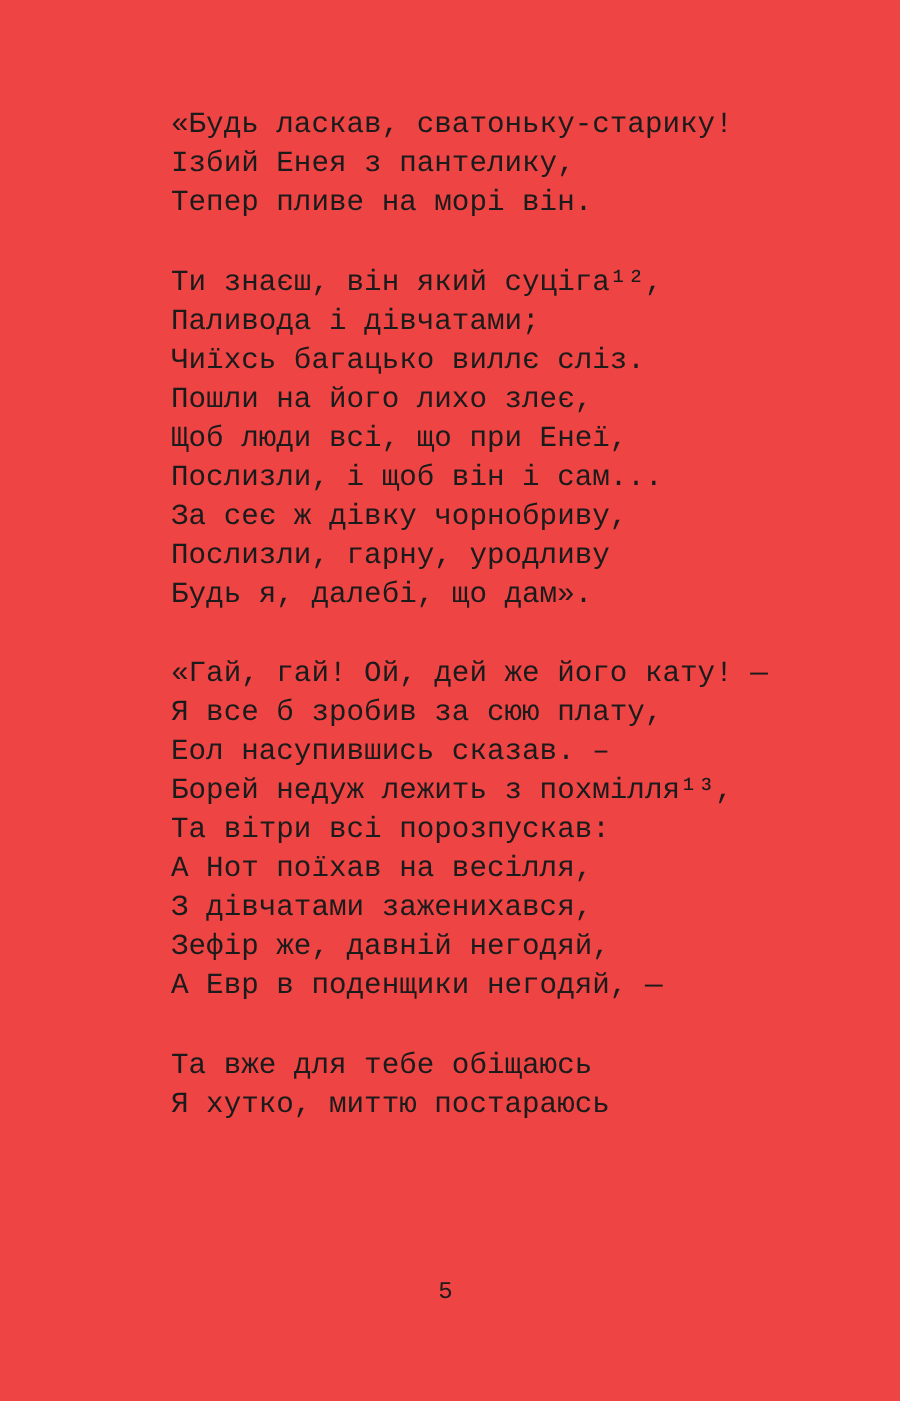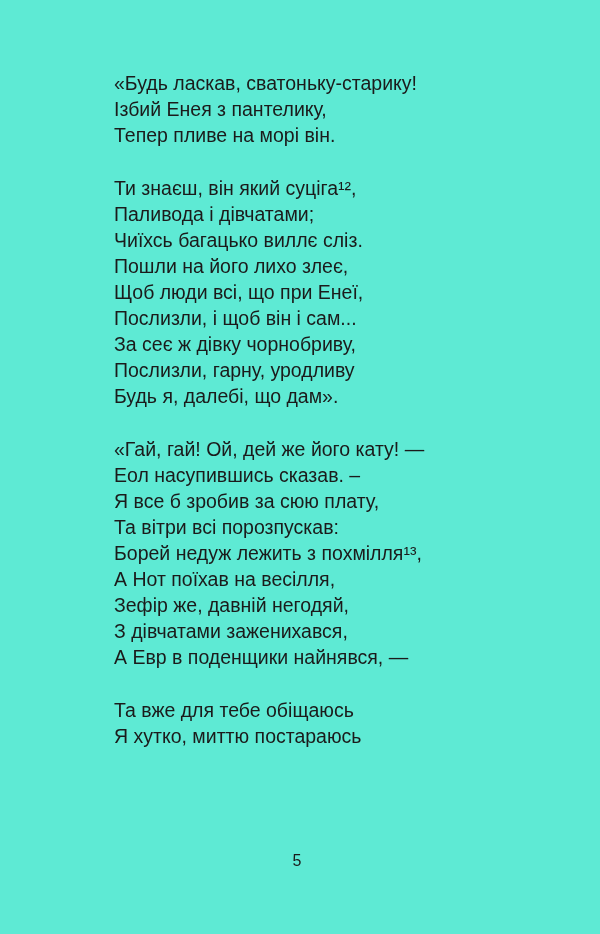--- a/index.html
+++ b/index.html
@@ -4,23 +4,23 @@
 <style>
   html, body {
     margin: 0;
     padding: 0;
     background: #ffffff;
   }
   .page {
     position: relative;
     width: 600px;
     height: 934px;
-    background: #5eead4;
+    background: #ef4444;
     overflow: hidden;
-    font-family: Liberation Sans, sans-serif;
+    font-family: Liberation Mono, monospace;
     color: #1b1b1b;
   }
   .text-block {
     position: absolute;
     left: 114px;
     top: 70px;
     width: 420px;
   }
   .stanza {
     margin: 0 0 27px 0;
@@ -61,28 +61,28 @@
         <div class="line">Чиїхсь багацько виллє сліз.</div>
         <div class="line">Пошли на його лихо злеє,</div>
         <div class="line">Щоб люди всі, що при Енеї,</div>
         <div class="line">Послизли, і щоб він і сам...</div>
         <div class="line">За сеє ж дівку чорнобриву,</div>
         <div class="line">Послизли, гарну, уродливу</div>
         <div class="line">Будь я, далебі, що дам».</div>
       </div>
       <div class="stanza">
         <div class="line">«Гай, гай! Ой, дей же його кату! —</div>
+        <div class="line">Я все б зробив за сюю плату,</div>
         <div class="line">Еол насупившись сказав. –</div>
-        <div class="line">Я все б зробив за сюю плату,</div>
+        <div class="line">Борей недуж лежить з похмілля¹³,</div>
         <div class="line">Та вітри всі порозпускав:</div>
-        <div class="line">Борей недуж лежить з похмілля¹³,</div>
         <div class="line">А Нот поїхав на весілля,</div>
+        <div class="line">З дівчатами заженихався,</div>
         <div class="line">Зефір же, давній негодяй,</div>
-        <div class="line">З дівчатами заженихався,</div>
-        <div class="line">А Евр в поденщики найнявся, —</div>
+        <div class="line">А Евр в поденщики негодяй, —</div>
       </div>
       <div class="stanza">
         <div class="line">Та вже для тебе обіщаюсь</div>
         <div class="line">Я хутко, миттю постараюсь</div>
       </div>
     </main>
   <div class="page-number">5</div>
 </div>
 
 </body></html>

